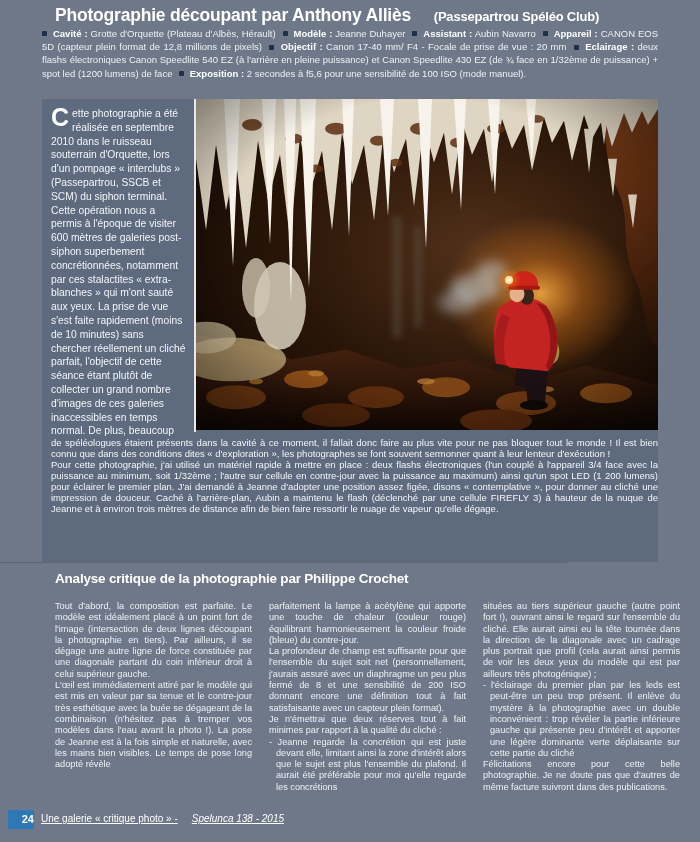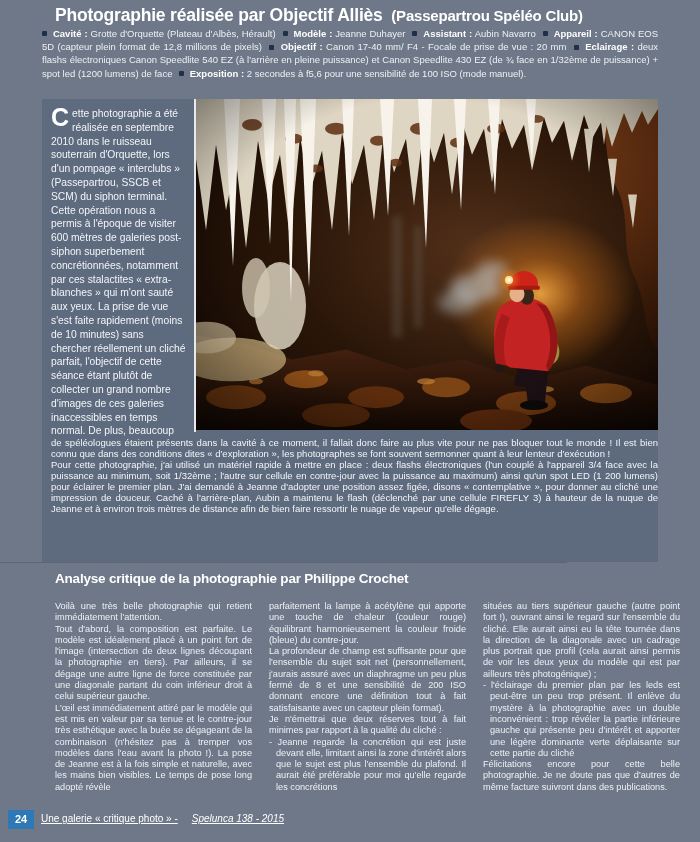--- a/index.html
+++ b/index.html
@@ -1,21 +1,21 @@
 <!DOCTYPE html>
 <html lang="fr"><head>
 <meta charset="utf-8">
 <style>
   html,body{margin:0;padding:0;background:#6e7888;}
   .page{position:relative;width:700px;height:842px;background:#6e7888;overflow:hidden;
         font-family:"Liberation Sans",sans-serif;color:#f0f3f6;}
   
   .title{position:absolute;left:55px;top:5px;margin:0;font-size:17.5px;font-weight:700;
          color:#fff;letter-spacing:-0.2px;white-space:nowrap;}
-  .title .title-suffix{font-size:15px;margin-left:4px;}
+  .title .title-suffix{font-size:13px;margin-left:18px;}
   .specs{position:absolute;left:42px;top:27px;width:616px;margin:0;font-size:9.5px;
          line-height:13.2px;text-align:justify;color:#eef1f5;}
   .spec-label{font-weight:700;color:#fff;}
   .sq{display:inline-block;width:5px;height:5px;background:#1f2f47;border-radius:1px;
       margin:0 3px 1px 4px;vertical-align:middle;}
   .spec:first-child .sq{margin-left:0;}
   
   .content-panel{position:absolute;left:42px;top:99px;width:616px;height:463px;background:#5e6b7e;}
   .sidebar{position:absolute;left:0;top:0;width:152px;height:341px;padding:8px 8px 0 9px;box-sizing:border-box;}
   .sidebar p{margin:0;font-size:10.3px;line-height:13.8px;color:#f2f5f8;}
@@ -28,31 +28,31 @@
   .analysis{position:absolute;left:0;top:562px;width:567px;height:248px;border-top:1px solid rgba(0,0,0,0.15);}
   .analysis h2{position:absolute;left:55px;top:8px;margin:0;font-size:13.5px;font-weight:700;
                color:#fff;letter-spacing:-0.2px;white-space:nowrap;}
   .col{position:absolute;top:38px;width:197px;}
   .col-1{left:55px;} .col-2{left:269px;} .col-3{left:483px;}
   .col p{margin:0;font-size:9.2px;line-height:11.3px;text-align:justify;color:#eef1f5;}
   .col p.li{padding-left:7px;text-indent:-7px;}
   
   .footer{position:absolute;left:0;top:809px;width:700px;height:24px;}
   .pagenum{position:absolute;left:8px;top:1px;width:26px;height:19px;background:#2e78b6;color:#fff;
-           font-size:11px;font-weight:700;text-align:center;line-height:19px;}
+           font-size:11px;font-weight:700;text-align:right;line-height:19px;}
   .footer-text{position:absolute;left:41px;top:4px;font-size:10px;color:#fff;
                text-decoration:underline;white-space:nowrap;}
   .footer-text .issue{font-weight:400;font-style:italic;margin-left:14px;}
 </style>
 </head>
 <body>
 
 <div class="page">
 
-  <h1 class="title"><span>Photographie réalisée par Objectif Alliès</span>
+  <h1 class="title"><span>Photographie découpant par Anthony Alliès</span>
     <span class="title-suffix">(Passepartrou Spéléo Club)</span>
   </h1>
 
   <p class="specs">
     <span class="spec"><span class="sq"></span>
       <b class="spec-label">Cavité :</b>
       <span>Grotte d'Orquette (Plateau d'Albès, Hérault)</span></span>
     <span class="spec"><span class="sq"></span>
       <b class="spec-label">Modèle :</b>
       <span>Jeanne Duhayer</span></span>
@@ -197,21 +197,20 @@
 
     <div class="below">
       <p>de spéléologues étaient présents dans la cavité à ce moment, il fallait donc faire au plus vite pour ne pas bloquer tout le monde ! Il est bien connu que dans des conditions dites « d'exploration », les photographes se font souvent sermonner quant à leur lenteur d'exécution !</p>
       <p>Pour cette photographie, j'ai utilisé un matériel rapide à mettre en place : deux flashs électroniques (l'un couplé à l'appareil 3/4 face avec la puissance au minimum, soit 1/32ème ; l'autre sur cellule en contre-jour avec la puissance au maximum) ainsi qu'un spot LED (1 200 lumens) pour éclairer le premier plan. J'ai demandé à Jeanne d'adopter une position assez figée, disons « contemplative », pour donner au cliché une impression de douceur. Caché à l'arrière-plan, Aubin a maintenu le flash (déclenché par une cellule FIREFLY 3) à hauteur de la nuque de Jeanne et à environ trois mètres de distance afin de bien faire ressortir le nuage de vapeur qu'elle dégage.</p>
     </div>
   </div>
 
   <div class="analysis">
     <h2>Analyse critique de la photographie par Philippe Crochet</h2>
     <div class="col col-1">
-      <p>Voilà une très belle photographie qui retient immédiatement l'attention.</p>
       <p>Tout d'abord, la composition est parfaite. Le modèle est idéalement placé à un point fort de l'image (intersection de deux lignes découpant la photographie en tiers). Par ailleurs, il se dégage une autre ligne de force constituée par une diagonale partant du coin inférieur droit à celui supérieur gauche.</p>
       <p>L'œil est immédiatement attiré par le modèle qui est mis en valeur par sa tenue et le contre-jour très esthétique avec la buée se dégageant de la combinaison (n'hésitez pas à tremper vos modèles dans l'eau avant la photo !). La pose de Jeanne est à la fois simple et naturelle, avec les mains bien visibles. Le temps de pose long adopté révèle</p>
     </div>
     <div class="col col-2">
       <p>parfaitement la lampe à acétylène qui apporte une touche de chaleur (couleur rouge) équilibrant harmonieusement la couleur froide (bleue) du contre-jour.</p>
       <p>La profondeur de champ est suffisante pour que l'ensemble du sujet soit net (personnellement, j'aurais assuré avec un diaphragme un peu plus fermé de 8 et une sensibilité de 200 ISO donnant encore une définition tout à fait satisfaisante avec un capteur plein format).</p>
       <p>Je n'émettrai que deux réserves tout à fait minimes par rapport à la qualité du cliché :</p>
       <p class="li">- Jeanne regarde la concrétion qui est juste devant elle, limitant ainsi la zone d'intérêt alors que le sujet est plus l'ensemble du plafond. Il aurait été préférable pour moi qu'elle regarde les concrétions</p>
     </div>
     <div class="col col-3">

